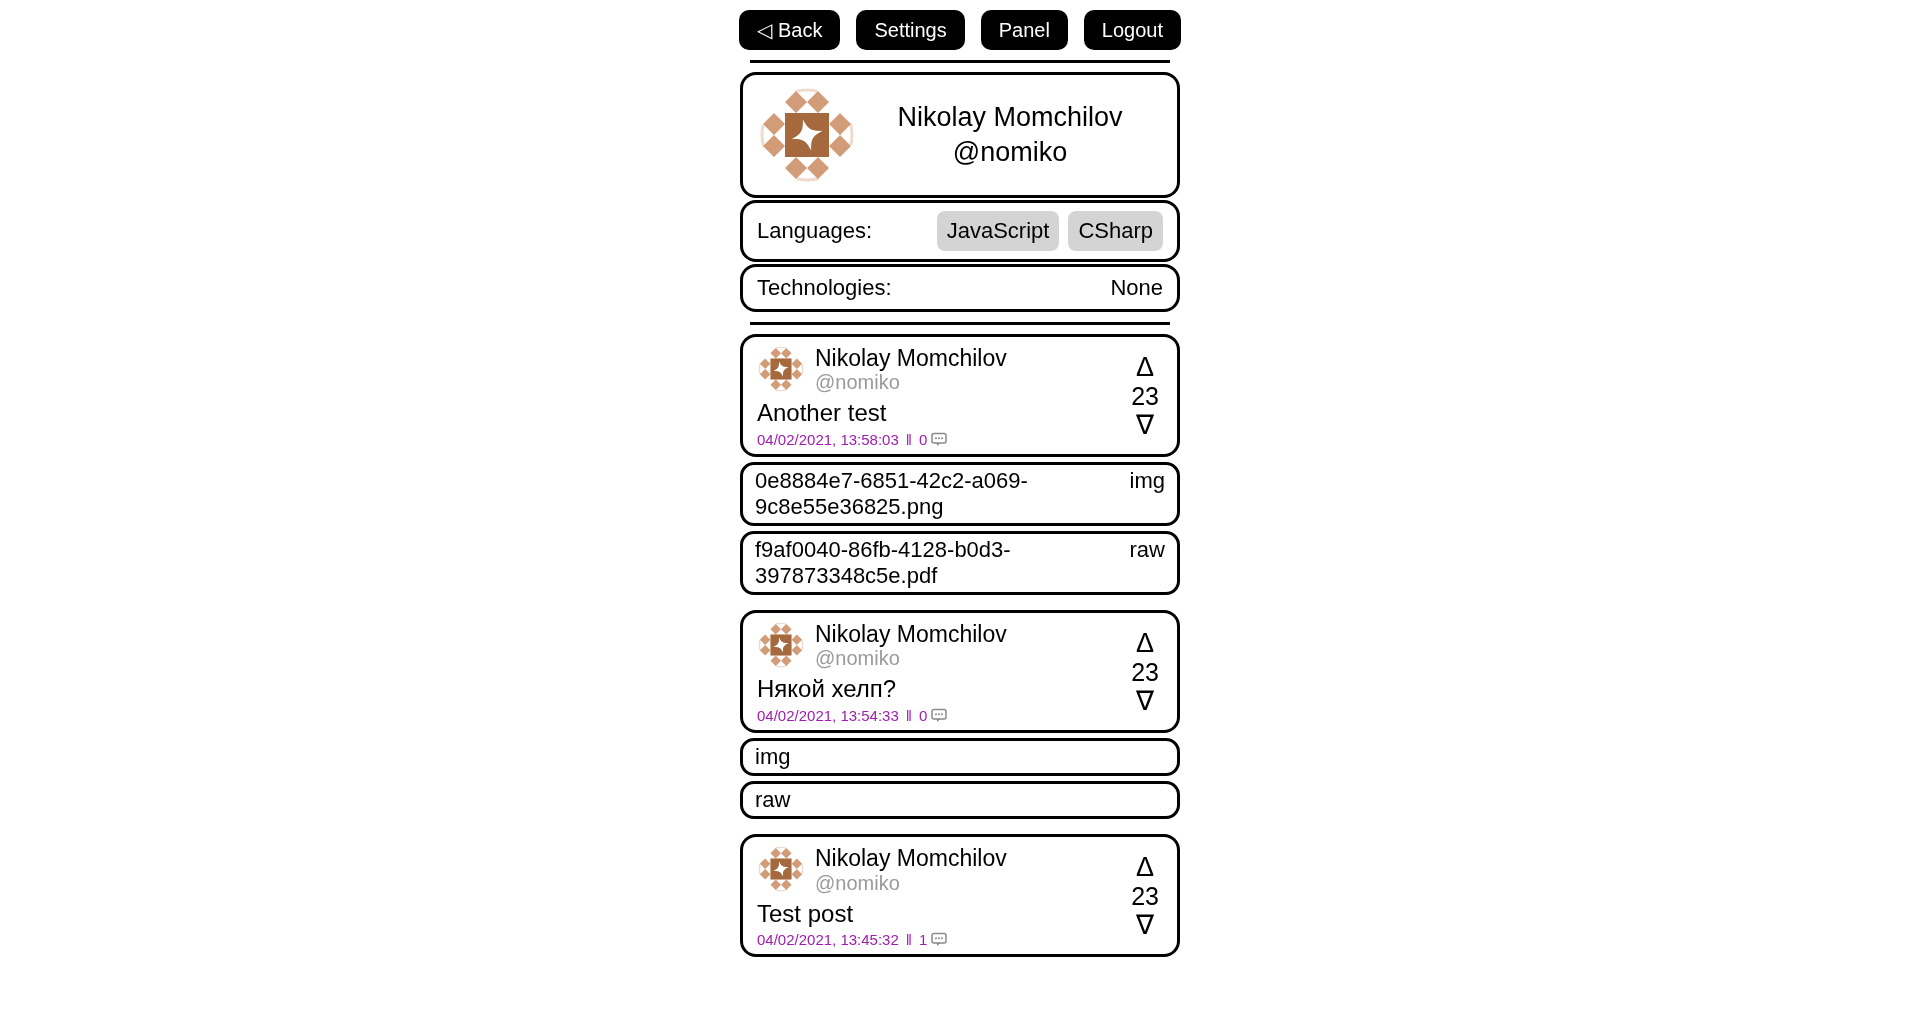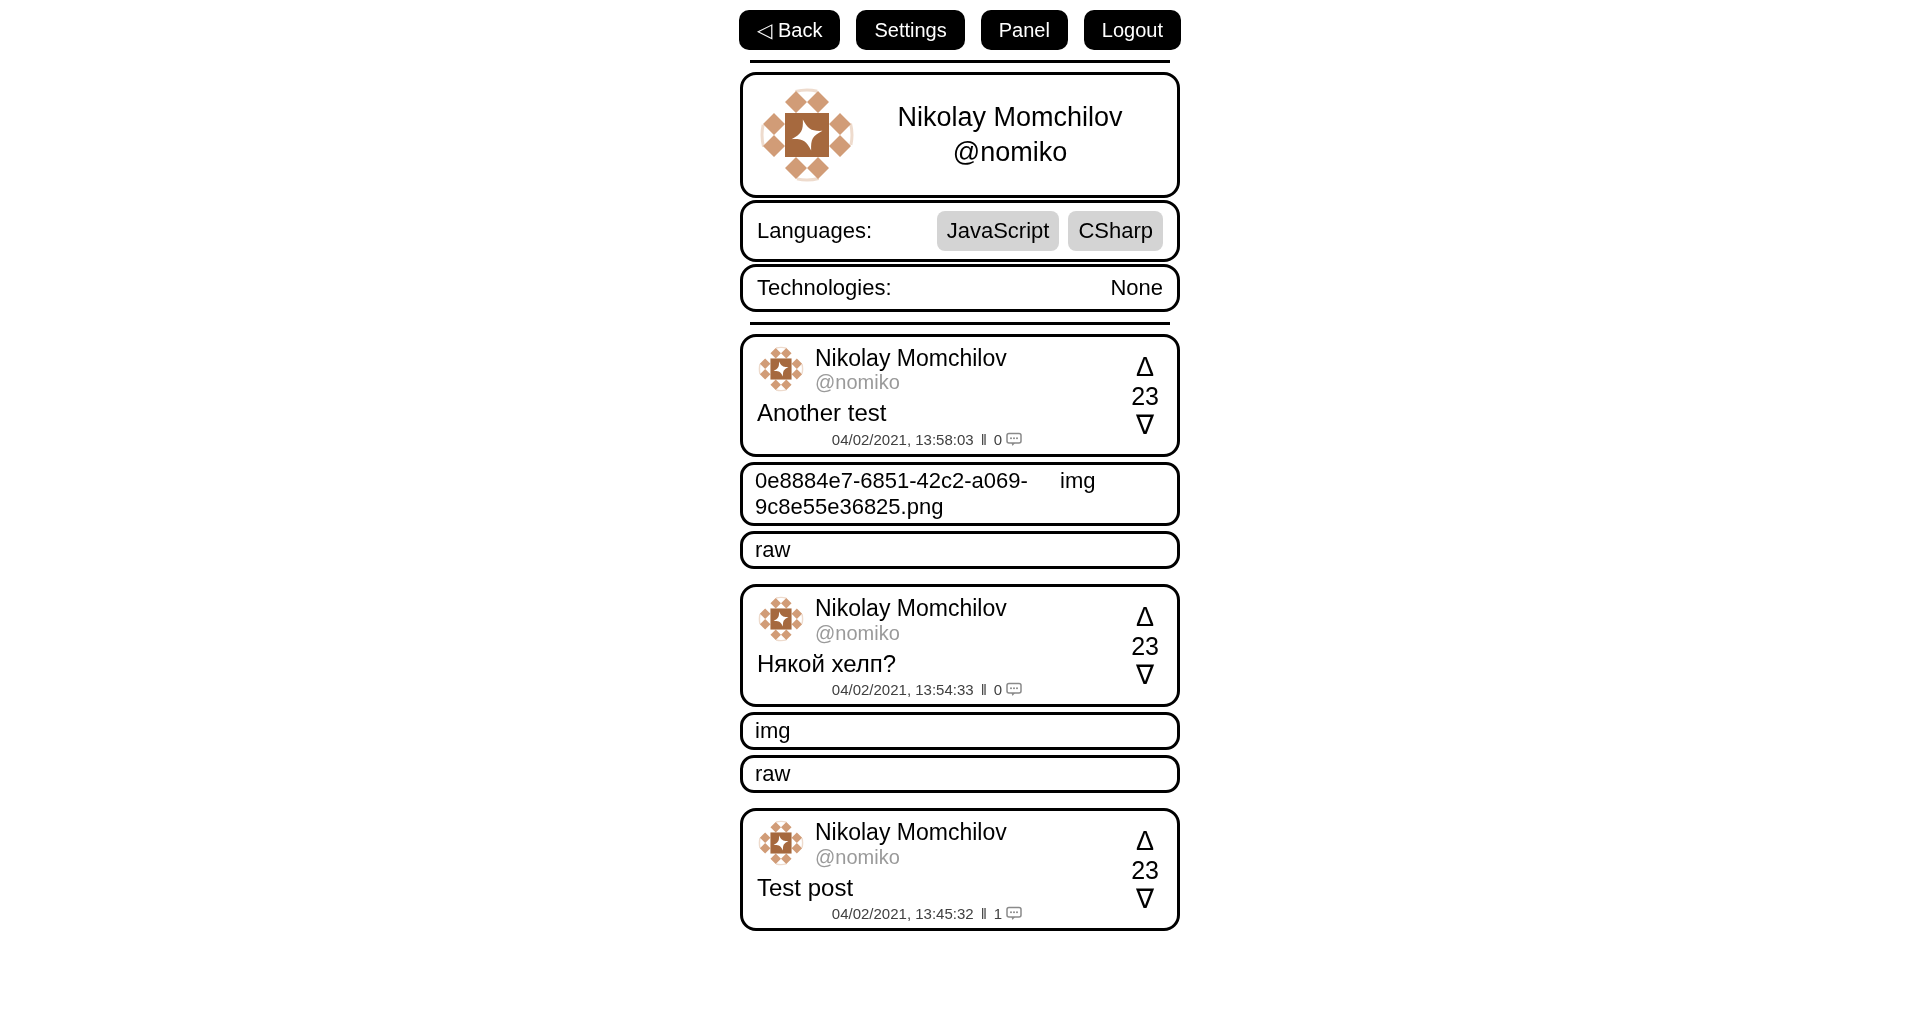--- a/index.html
+++ b/index.html
@@ -74,39 +74,39 @@
   .post-card {
     position: relative;
     padding: 8px 80px 6px 14px;
   }
   .post-header { display: flex; align-items: flex-start; gap: 10px; }
   .post-author { font-size: 23px; line-height: 1.15; }
   .post-handle { font-size: 20px; line-height: 1.15; color: #9a9a9a; }
   .post-title { font-size: 24px; margin-top: 5px; line-height: 1.2; }
   .post-meta {
     margin-top: 3px;
-    font-size: 15px; color: #404040;
-    display: flex; align-items: center; gap: 7px; justify-content: center;
+    font-size: 15px; color: #a21caf;
+    display: flex; align-items: center; gap: 7px;
   }
   .comment-icon { display: inline-flex; align-items: center; margin-left: -3px; }
   .vote-col {
     position: absolute; right: 18px; top: 50%;
     transform: translateY(-50%);
     display: flex; flex-direction: column; align-items: center;
     line-height: 1.05; text-align: center;
   }
   .vote-arrow { font-size: 27px; cursor: pointer; }
   .vote-count { font-size: 25px; padding: 2px 0; }
 
   
   .attachment {
     border-radius: 14px;
     margin-top: 5px;
     padding: 3px 12px;
-    display: flex; justify-content: flex-start; align-items: flex-start;
+    display: flex; justify-content: space-between; align-items: flex-start;
     font-size: 22px; line-height: 1.18;
   }
   .att-name { max-width: 305px; word-wrap: break-word; }
   .att-type { flex: 0 0 auto; }
 </style>
 </head>
 <body>
 
 <div class="page">
 
@@ -192,20 +192,21 @@
         <span class="vote-count">23</span>
         <span class="vote-arrow">∇</span>
       </div>
     </div>
     <div>
           <div class="card attachment">
     <span class="att-name">0e8884e7-6851-42c2-a069-9c8e55e36825.png</span>
     <span class="att-type">img</span>
   </div>
           <div class="card attachment">
+    <span class="att-name">f9af0040-86fb-4128-b0d3-397873348c5e.pdf</span>
     <span class="att-type">raw</span>
   </div>
         </div>
   </article>
       <article class="post-group">
     <div class="card post-card">
       <div class="post-header">
         <span class="avatar avatar-sm">
               <svg viewBox="0 0 100 100" xmlns="http://www.w3.org/2000/svg">
      <circle cx="50" cy="50" r="45" fill="none" stroke="#eedbcd" stroke-width="3" stroke-dasharray="22 48.7" stroke-dashoffset="12"></circle>

